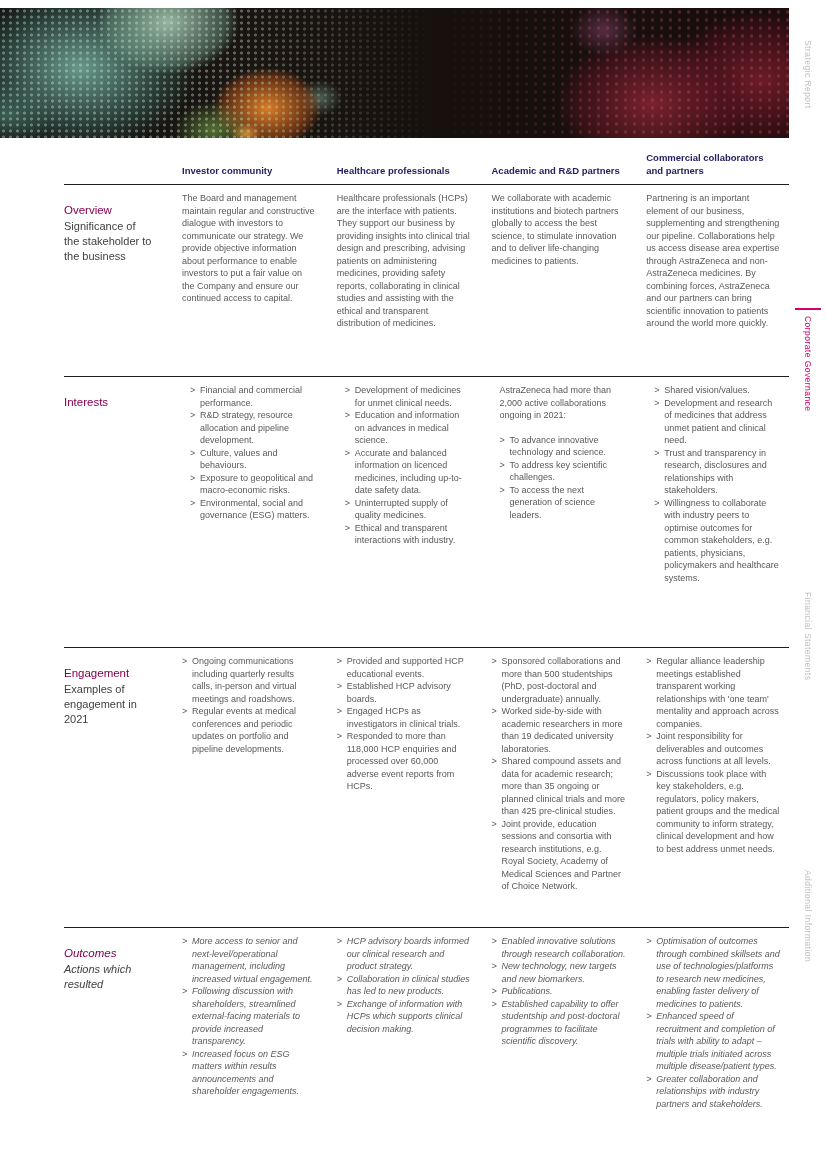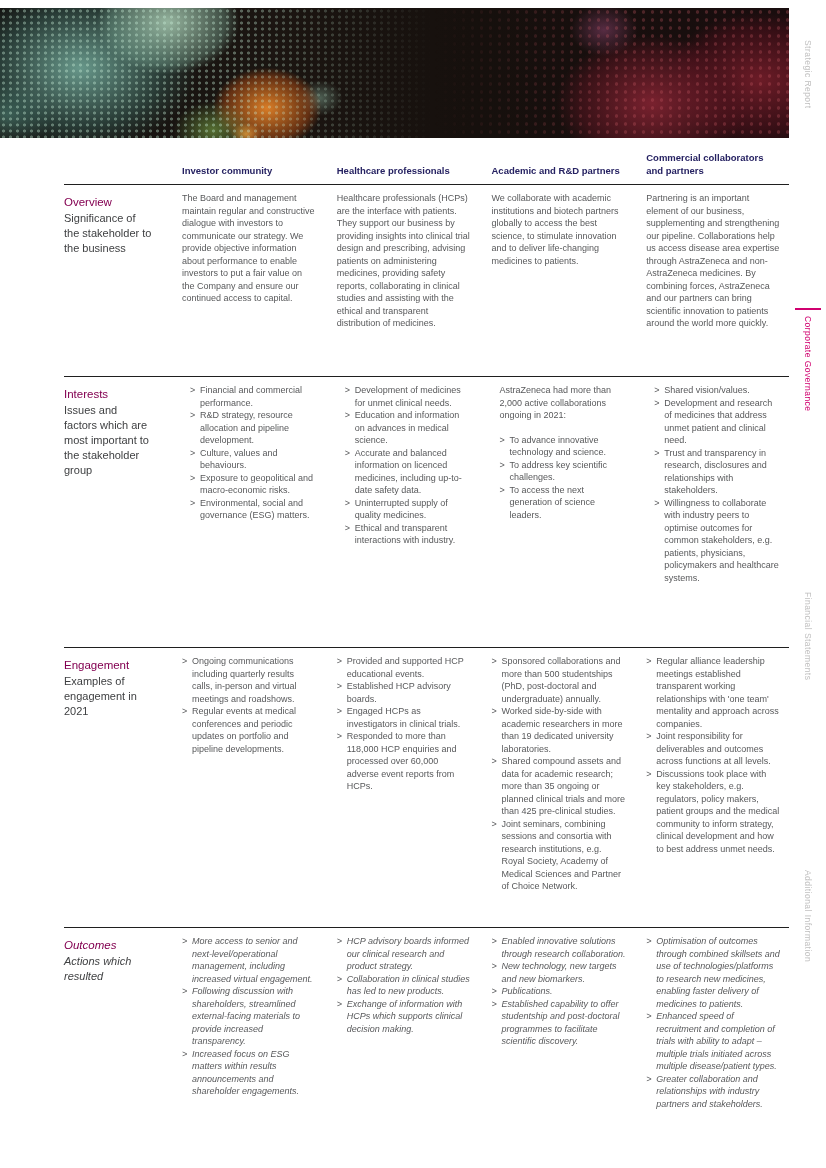--- a/index.html
+++ b/index.html
@@ -60,21 +60,21 @@
   
   .content{position:absolute;left:64px;top:143px;width:725px;}
   .grid{display:grid;grid-template-columns:106px 1fr 1fr 1fr 1fr;column-gap:12px;}
   .header-row{align-items:end;min-height:42px;padding-bottom:7px;border-bottom:1px solid var(--rule);}
   .col-head{
     color:var(--head-navy);font-weight:bold;font-size:9.5px;line-height:1.3;
     padding-right:14px;
   }
   .t-row{padding-top:7px;border-bottom:1px solid var(--rule);}
   .t-row.last{border-bottom:none;}
-  .row-title{font-size:11.5px;color:var(--mulberry);margin:4px 0 3px;}
+  .row-title{font-size:11.5px;color:var(--mulberry);margin:12px 0 3px;}
   .row-sub{font-size:11px;color:#3f4042;line-height:1.36;max-width:88px;}
   .cell{font-size:9px;color:var(--body-gray);line-height:1.39;padding-right:8px;}
   .cell p{margin:0;}
   .cell p.intro{margin:0 0 12px;}
   .bullet{display:flex;}
   .bullet .bm{flex:0 0 10px;}
   .bullet .bt{flex:1;}
   
   .footer{
     position:absolute;left:64px;top:1176px;width:725px;border-top:1px solid #333;
@@ -131,21 +131,20 @@
           <div class="cell">
             <p>We collaborate with academic institutions and biotech partners globally to access the best science, to stimulate innovation and to deliver life-changing medicines to patients.</p>
           </div>
           <div class="cell">
             <p>Partnering is an important element of our business, supplementing and strengthening our pipeline. Collaborations help us access disease area expertise through AstraZeneca and non-AstraZeneca medicines. By combining forces, AstraZeneca and our partners can bring scientific innovation to patients around the world more quickly.</p>
           </div>
         </div>
         <div class="grid t-row" style="min-height: 271px; gap: 20px;">
           <div class="row-label">
             <div class="row-title">Interests</div>
-            <div class="row-sub">Issues and factors which are most important to the stakeholder group</div>
           </div>
           <div class="cell">
             <div class="bullet">
               <span class="bm">&gt;</span>
               <span class="bt">Financial and commercial performance.</span>
             </div>
             <div class="bullet">
               <span class="bm">&gt;</span>
               <span class="bt">R&amp;D strategy, resource allocation and pipeline development.</span>
             </div>
@@ -259,21 +258,21 @@
             <div class="bullet">
               <span class="bm">&gt;</span>
               <span class="bt">Worked side-by-side with academic researchers in more than 19 dedicated university laboratories.</span>
             </div>
             <div class="bullet">
               <span class="bm">&gt;</span>
               <span class="bt">Shared compound assets and data for academic research; more than 35 ongoing or planned clinical trials and more than 425 pre-clinical studies.</span>
             </div>
             <div class="bullet">
               <span class="bm">&gt;</span>
-              <span class="bt">Joint seminars, combining sessions and consortia with research institutions, e.g. Royal Society, Academy of Medical Sciences and Partner of Choice Network.</span>
+              <span class="bt">Joint provide, education sessions and consortia with research institutions, e.g. Royal Society, Academy of Medical Sciences and Partner of Choice Network.</span>
             </div>
           </div>
           <div class="cell">
             <div class="bullet">
               <span class="bm">&gt;</span>
               <span class="bt">Regular alliance leadership meetings established transparent working relationships with 'one team' mentality and approach across companies.</span>
             </div>
             <div class="bullet">
               <span class="bm">&gt;</span>
               <span class="bt">Joint responsibility for deliverables and outcomes across functions at all levels.</span>

